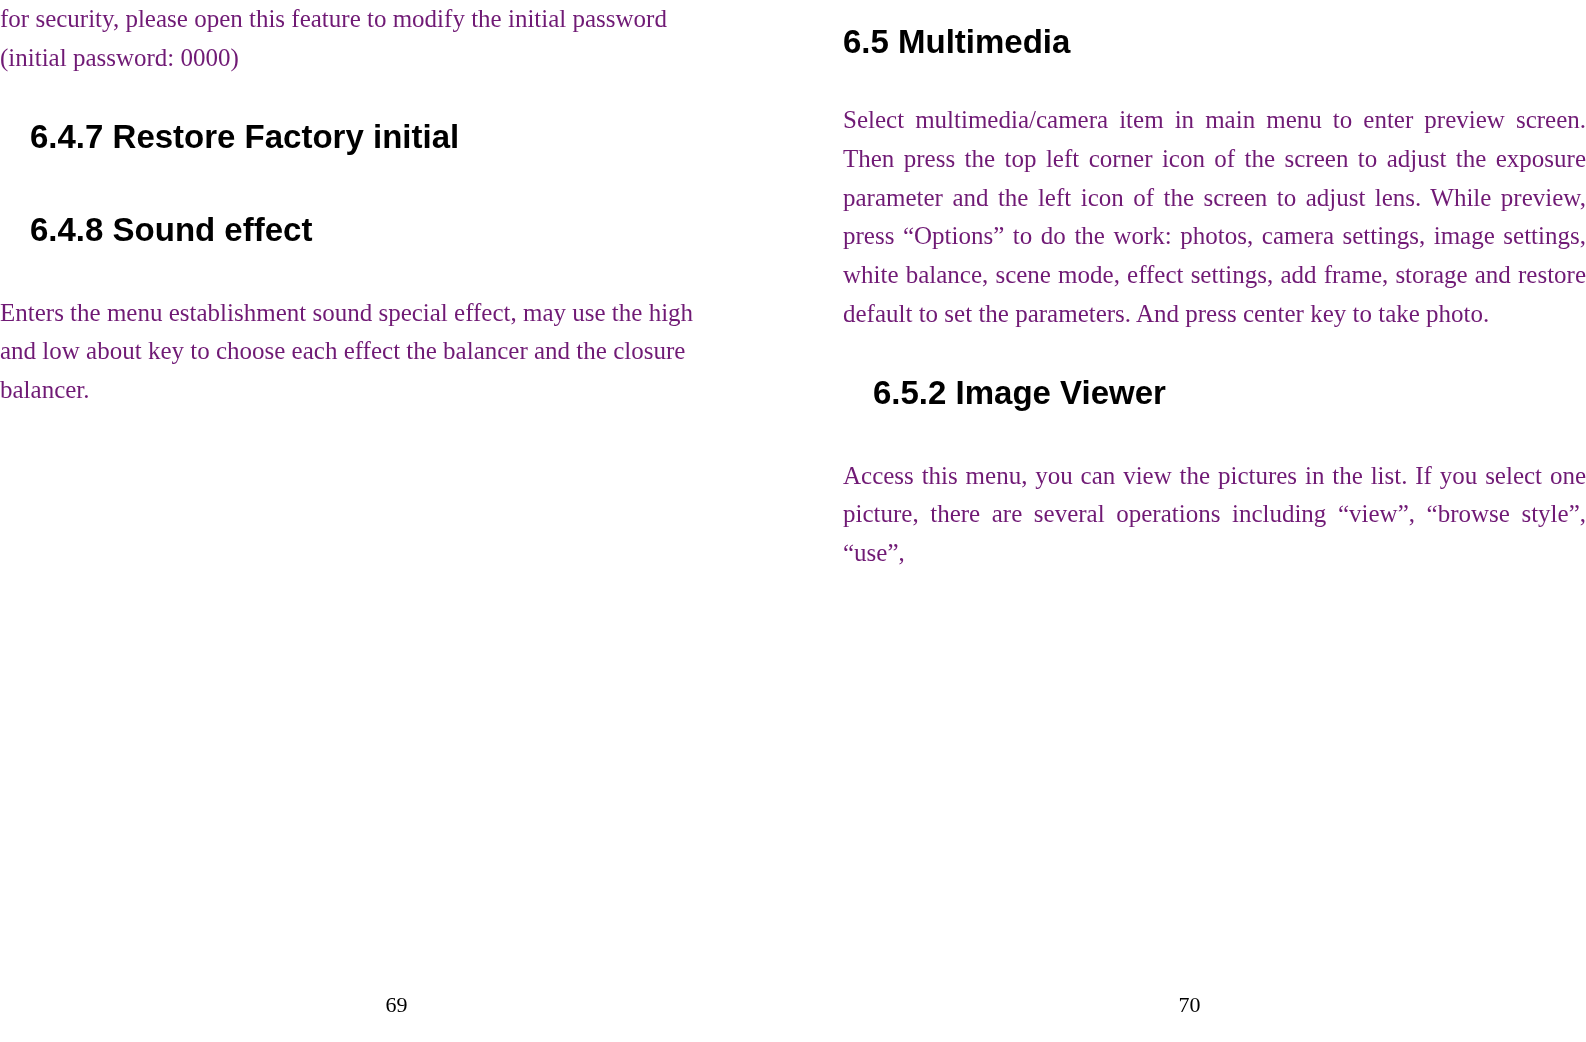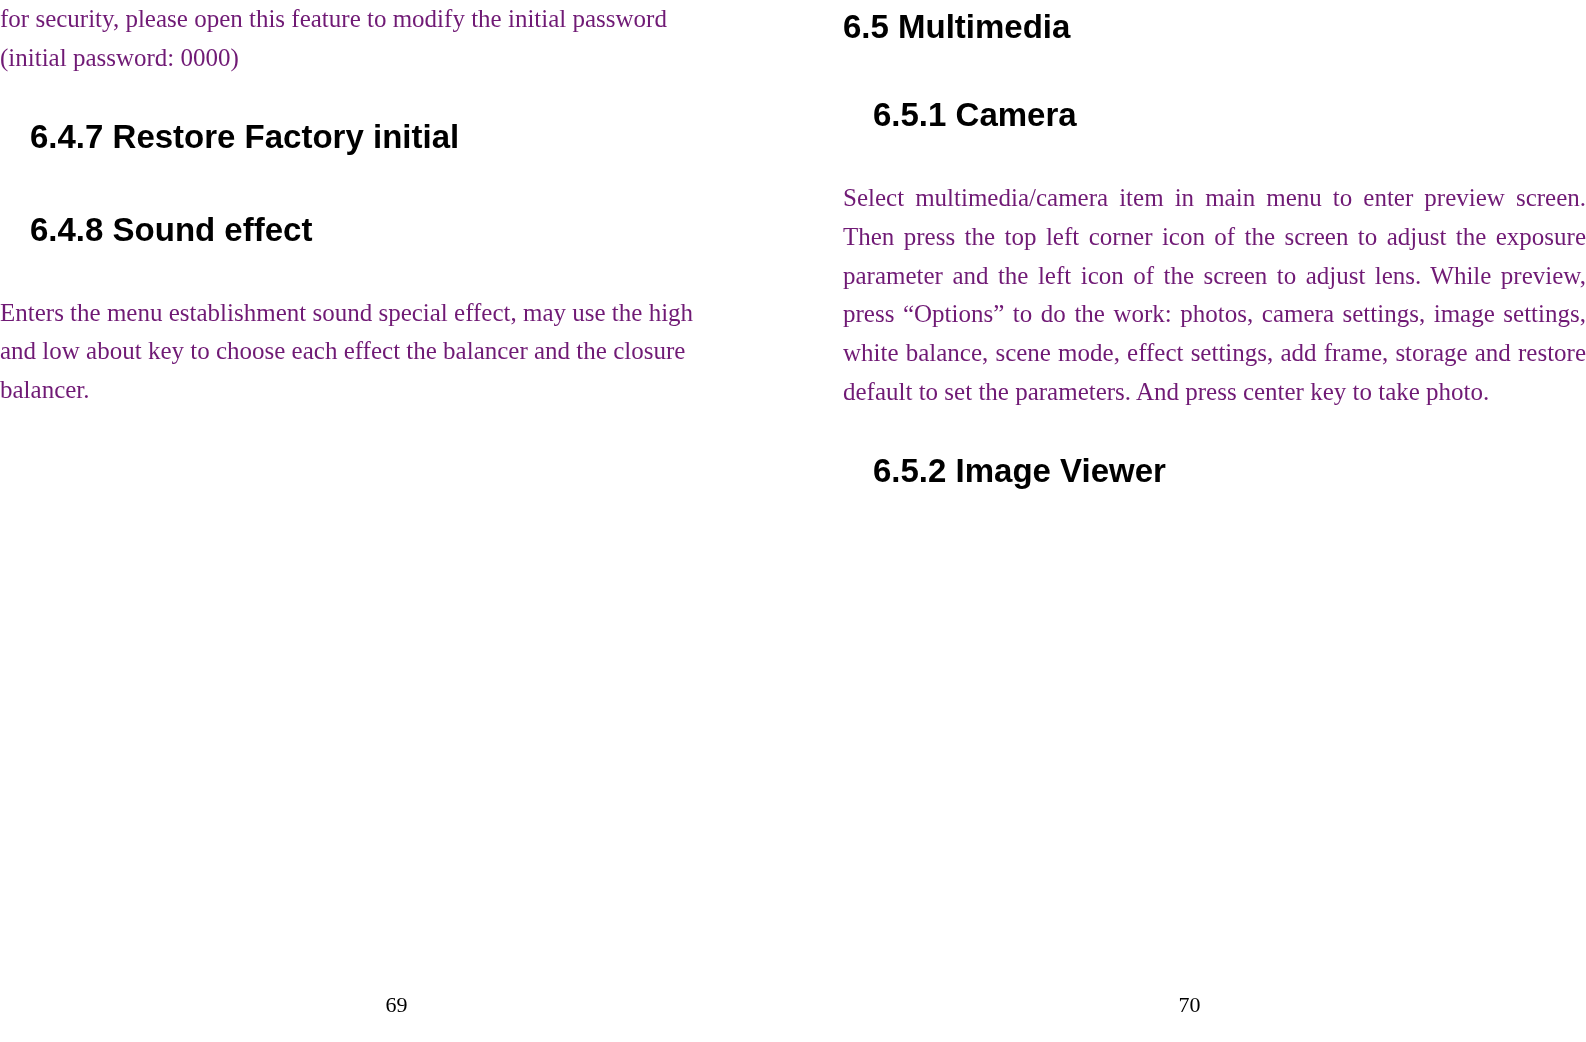--- a/index.html
+++ b/index.html
@@ -47,21 +47,21 @@
       margin-bottom: 45px;
       margin-top: 10px;
       padding-left: 30px;
     }
     .heading-h1 {
       font-family: Arial, Helvetica, sans-serif;
       font-weight: bold;
       font-size: 33px;
       color: #000;
       margin-bottom: 40px;
-      margin-top: 8px;
+      margin-top: 23px;
     }
     .page-number {
       position: absolute;
       bottom: 24px;
       left: 50%;
       transform: translateX(-50%);
       font-size: 22px;
       color: #000;
     }
   </style>
@@ -75,19 +75,19 @@
 
   <h2 class="heading-h2">6.4.8 Sound effect</h2>
   <p class="body-text">Enters the menu establishment sound special effect, may use the high and low about key to choose each effect the balancer and the closure balancer.</p>
 
   <div class="page-number">69</div>
 </div>
 
 <div class="page page-right">
   <h1 class="heading-h1">6.5 Multimedia</h1>
 
-  <h2 class="heading-h2">6.5.1 Camera</h2>
   <p class="body-text justify">Select multimedia/camera item in main menu to enter preview screen. Then press the top left corner icon of the screen to adjust the exposure parameter and the left icon of the screen to adjust lens. While preview, press “Options” to do the work: photos, camera settings, image settings, white balance, scene mode, effect settings, add frame, storage and restore default to set the parameters. And press center key to take photo.</p>
 
   <h2 class="heading-h2">6.5.2 Image Viewer</h2>
+  <p class="body-text justify">Access this menu, you can view the pictures in the list. If you select one picture, there are several operations including “view”, “browse style”, “use”,</p>
 
   <div class="page-number">70</div>
 </div>
 
 </body></html>

